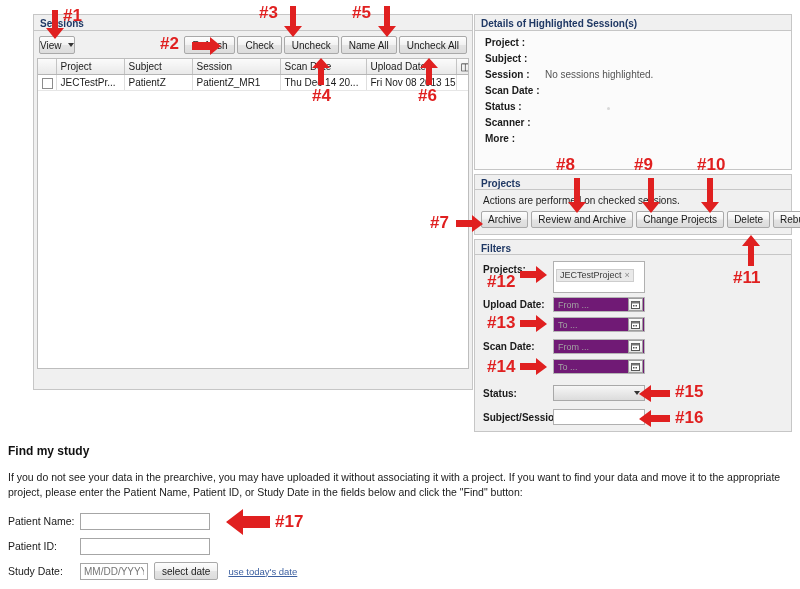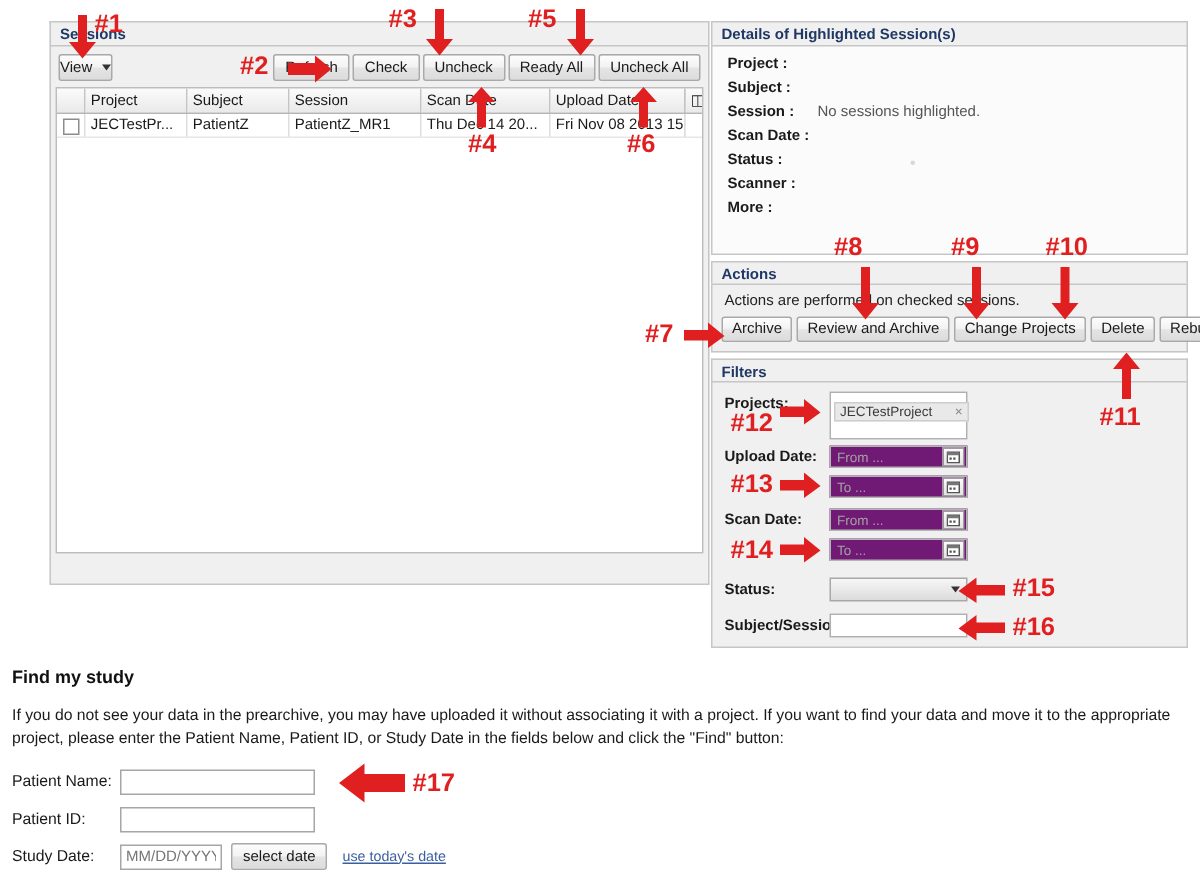--- a/index.html
+++ b/index.html
@@ -157,21 +157,21 @@
     position: absolute;
     font-size: 10px; font-weight: bold; color: #1a1a1a;
     white-space: nowrap;
   }
   #projects-box {
     position: absolute; left: 78px; top: 6px; width: 92px; height: 32px;
     background: #fff; border: 1px solid #b0b0b0; box-sizing: border-box;
     padding: 2px;
   }
   #project-tag {
-    display: inline-flex; align-items: center; gap: 15px;
+    display: inline-flex; align-items: center; gap: 3px;
     background: #e9e9e9; border: 1px solid #cdcdcd;
     font-size: 9px; color: #3a3a3a;
     padding: 0px 3px; height: 13px; box-sizing: border-box;
     white-space: nowrap;
   }
   #project-tag .x { color: #8a8a8a; font-size: 9px; }
 
   .date-field {
     position: absolute; width: 92px; height: 15px;
     background: #701a75; border: 1px solid #b4b4b4; box-sizing: border-box;
@@ -256,21 +256,21 @@
 
     <div class="toolbar">
       <div class="btn" id="view-button">
         <span>View</span>
         <span class="caret"></span>
       </div>
       <div class="toolbar-right">
         <div class="btn">Refresh</div>
         <div class="btn">Check</div>
         <div class="btn">Uncheck</div>
-        <div class="btn">Ready All</div>
+        <div class="btn">Name All</div>
         <div class="btn">Uncheck All</div>
       </div>
     </div>
 
     <div id="session-table">
       <table class="grid">
         <thead>
           <tr>
             <th class="col-check"></th>
             <th style="width:68px">Project</th>
@@ -329,21 +329,21 @@
         <span class="detail-label">Scanner :</span>
         <span class="detail-value"></span>
       </div>
       <div class="detail-row">
         <span class="detail-label">More :</span>
         <span class="detail-value"></span>
       </div>
     </div>
   </div>
 
-  <div class="panel-title" id="actions-title">Actions</div>
+  <div class="panel-title" id="actions-title">Projects</div>
   <div class="panel-body" id="actions-body">
     <div id="actions-note">Actions are performed on checked sessions.</div>
     <div id="actions-buttons">
       <div class="btn">Archive</div>
       <div class="btn">Review and Archive</div>
       <div class="btn">Change Projects</div>
       <div class="btn">Delete</div>
       <div class="btn">Rebuild</div>
     </div>
   </div>

